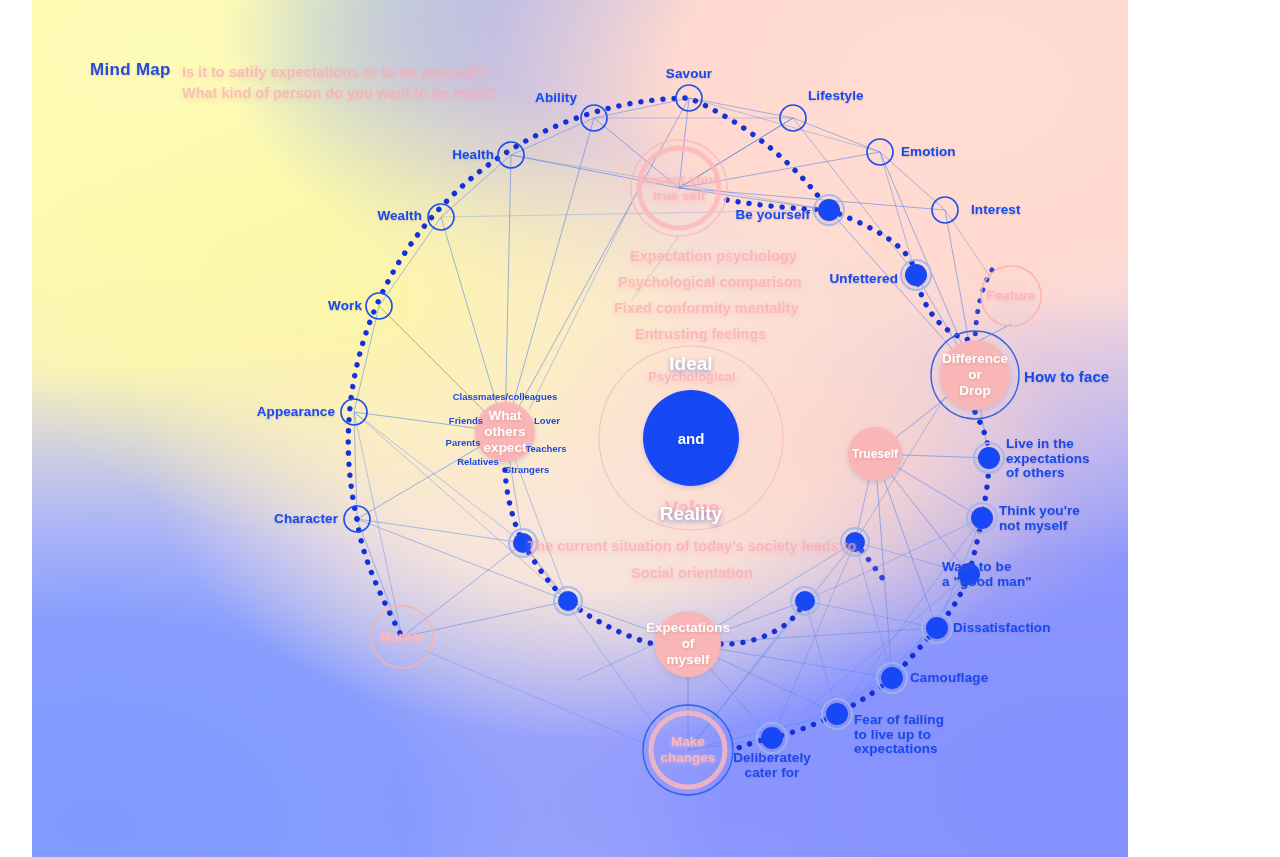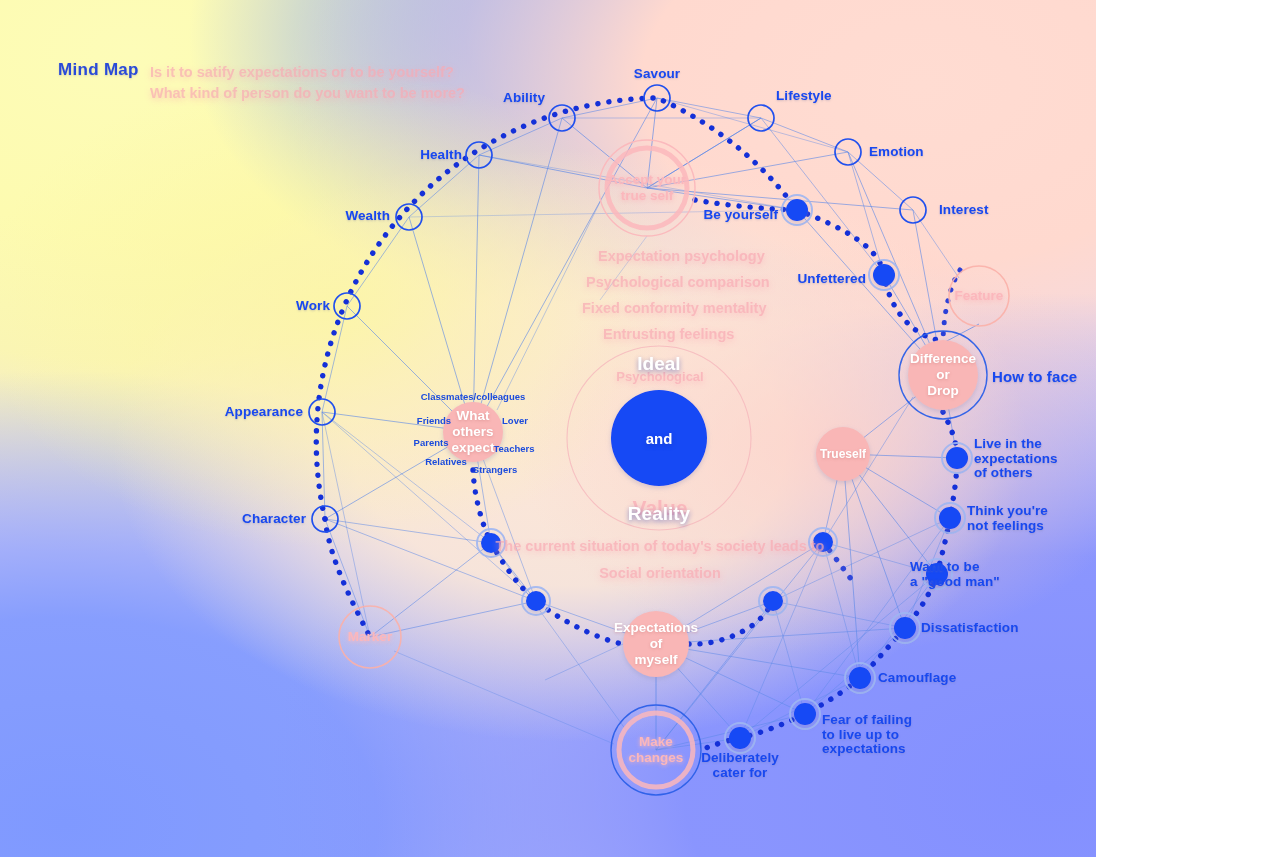--- a/index.html
+++ b/index.html
@@ -1,21 +1,21 @@
 <!DOCTYPE html>
 <html><head>
 <meta charset="utf-8">
 <style>
   html,body{margin:0;padding:0;}
   body{
     width:1280px;height:857px;overflow:hidden;
     font-family:"Liberation Sans","DejaVu Sans",sans-serif;
     position:relative;background:#ffffff;
   }
-  #stage{position:absolute;inset:0;width:1096px;height:857px;overflow:hidden;}
+  #stage{position:absolute;inset:0;width:1096px;height:857px;overflow:hidden;margin-left:32px;}
 
   
   .bg{position:absolute;inset:0;}
   .bg.base{background:#e8d8f0;}
   .bg.l1{background:
       radial-gradient(120% 95% at 12% 6%, #fdfcb8 0%, #fdfbb0 22%, rgba(253,250,170,0.85) 38%, rgba(253,250,170,0) 62%);}
   .bg.l2{background:
       radial-gradient(85% 70% at 84% 10%, #ffdcd2 0%, #ffd9cf 30%, rgba(255,216,205,0) 68%);}
   .bg.l3{background:
       radial-gradient(70% 55% at 62% 4%, #7d9cff 0%, rgba(125,156,255,0.85) 28%, rgba(125,156,255,0) 64%);}
@@ -282,21 +282,21 @@
       <div class="lbl l" style="left: 939px; top: 210px;">Interest</div>
       <div class="lbl r" style="left: 330px; top: 306px;">Work</div>
       <div class="lbl r" style="left: 303px; top: 412px;">Appearance</div>
       <div class="lbl r" style="left: 306px; top: 519px;">Character</div>
       <div class="lbl r" style="left: 778px; top: 215px;">Be yourself</div>
       <div class="lbl r" style="left: 866px; top: 279px;">Unfettered</div>
       <div class="lbl l" style="left: 974px; top: 459px;">Live in the
 expectations
 of others</div>
       <div class="lbl l" style="left: 967px; top: 518px;">Think you're
-not feelings</div>
+not myself</div>
       <div class="lbl l" style="left: 910px; top: 574px;">Want to be
 a "good man"</div>
       <div class="lbl l" style="left: 921px; top: 628px;">Dissatisfaction</div>
       <div class="lbl l" style="left: 878px; top: 678px;">Camouflage</div>
       <div class="lbl l" style="left: 822px; top: 735px;">Fear of failing
 to live up to
 expectations</div>
       <div class="lbl c" style="left: 740px; top: 765px;">Deliberately
 cater for</div>
       <div class="lbl l" style="left: 992px; top: 377px; font-size: 15px;">How to face</div>

